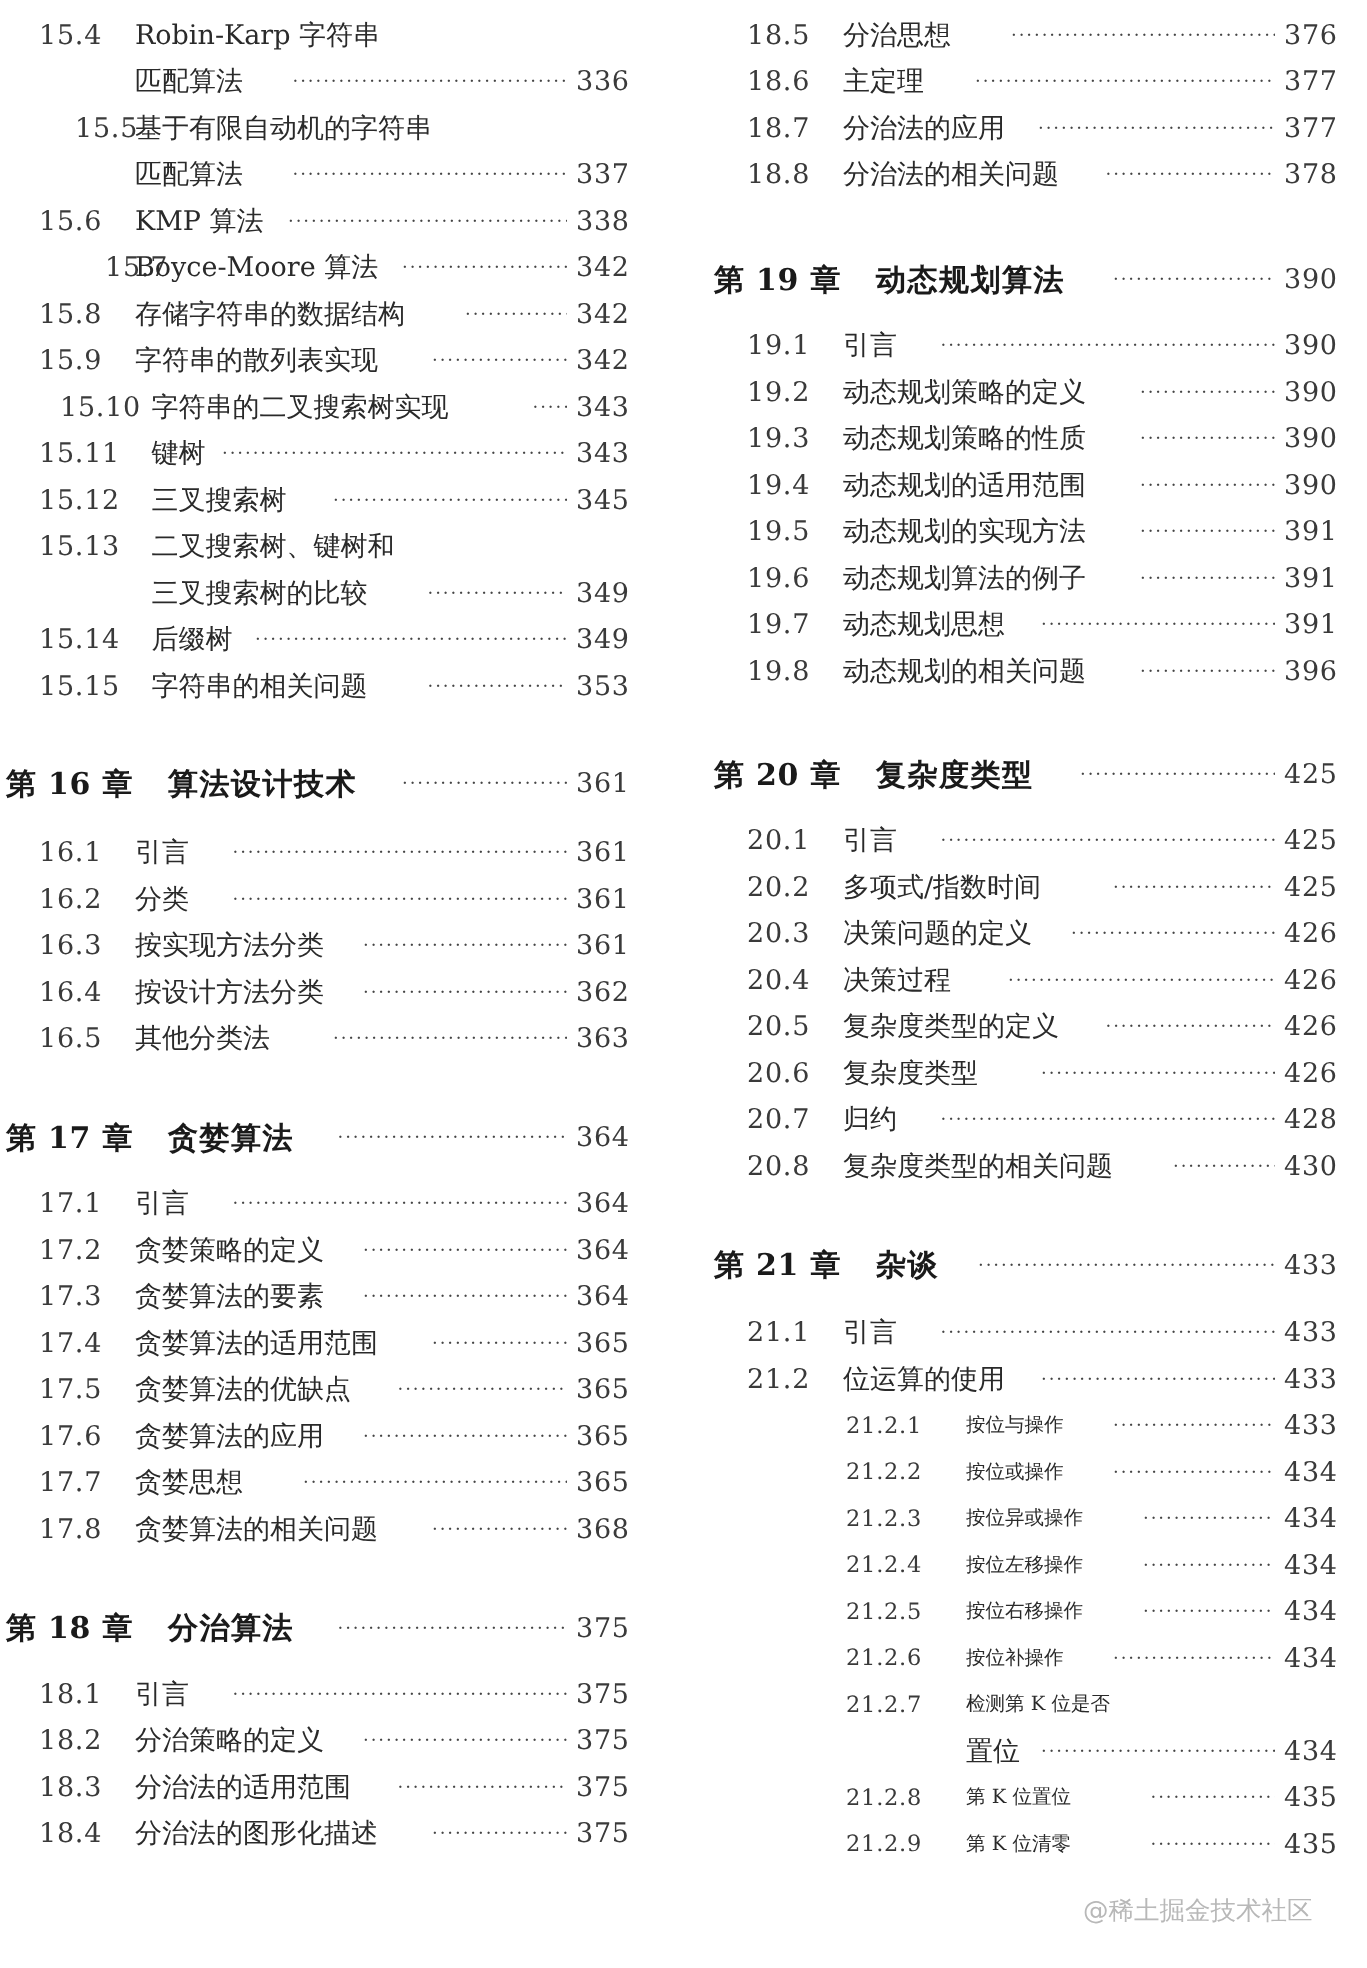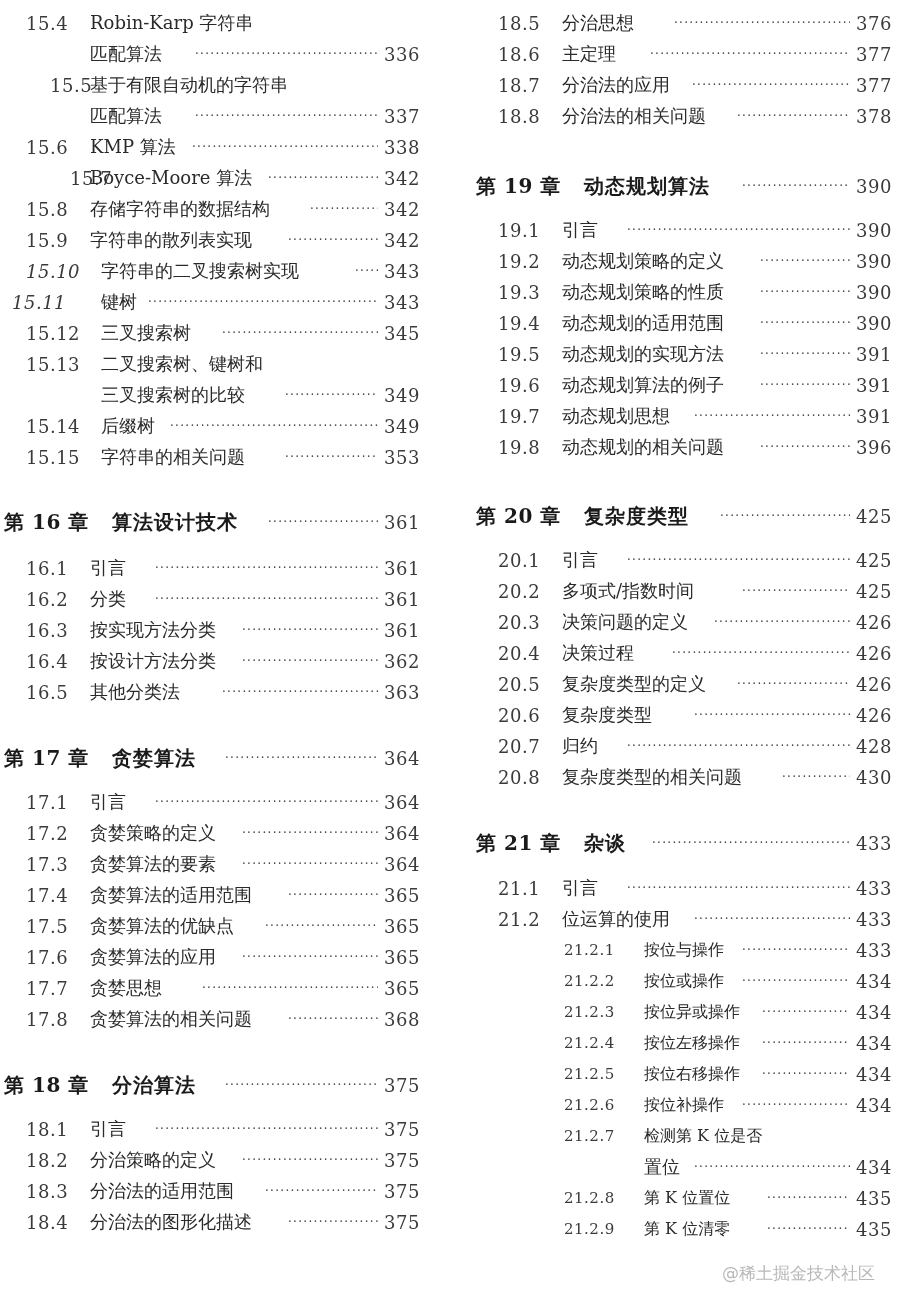--- a/index.html
+++ b/index.html
@@ -11,21 +11,21 @@
   #col-left { left:0; width:440px; }
   #col-right { left:462px; width:449px; }
   .row { position:absolute; height:26px; display:flex; align-items:center; font-size:18px; white-space:nowrap; }
   .num { position:absolute; letter-spacing:0.5px; color:#3a3a3a; }
   .title { position:absolute; }
   .dots { position:absolute; overflow:hidden; color:#444; letter-spacing:1.3px; font-size:12px; top:6px; }
   .page { position:absolute; text-align:right; color:#3a3a3a; letter-spacing:0.5px; }
   .chapter .title { font-weight:bold; font-size:20px; letter-spacing:1px; color:#1a1a1a; }
   .chapter .num { font-weight:bold; font-size:20px; color:#1a1a1a; }
   .sub .num { font-size:15px; }
-  .sub .title { font-size:16px; }
+  .sub .title { font-size:13px; }
   .watermark {
     position:absolute; left:722px; top:1262px; font-size:17px; color:#b8b8b8;
     font-family:"DejaVu Sans","Liberation Sans",sans-serif;
   }
 </style>
 </head>
 <body>
 
 <div id="col-left" class="col">
     <div class="row section" style="top: 10px; left: 0px; width: 100%;">
@@ -66,27 +66,27 @@
       <span class="dots" style="left: 310px; width: 68px;">················································································</span>
       <span class="page" style="left: 384px;">342</span>
     </div>
     <div class="row section" style="top: 227px; left: 0px; width: 100%;">
       <span class="num" style="left: 26px;">15.9</span>
       <span class="title" style="left: 90px;">字符串的散列表实现</span>
       <span class="dots" style="left: 288px; width: 90px;">················································································</span>
       <span class="page" style="left: 384px;">342</span>
     </div>
     <div class="row section" style="top: 258px; left: 0px; width: 100%;">
-      <span class="num" style="left: 26px; font-style: italic;">15.10</span>
+      <span class="num" style="left: 40px;">15.10</span>
       <span class="title" style="left: 101px;">字符串的二叉搜索树实现</span>
       <span class="dots" style="left: 355px; width: 23px;">················································································</span>
       <span class="page" style="left: 384px;">343</span>
     </div>
     <div class="row section" style="top: 289px; left: 0px; width: 100%;">
-      <span class="num" style="left: 12px; font-style: italic;">15.11</span>
+      <span class="num" style="left: 26px;">15.11</span>
       <span class="title" style="left: 101px;">键树</span>
       <span class="dots" style="left: 148px; width: 230px;">················································································</span>
       <span class="page" style="left: 384px;">343</span>
     </div>
     <div class="row section" style="top: 320px; left: 0px; width: 100%;">
       <span class="num" style="left: 26px;">15.12</span>
       <span class="title" style="left: 101px;">三叉搜索树</span>
       <span class="dots" style="left: 222px; width: 156px;">················································································</span>
       <span class="page" style="left: 384px;">345</span>
     </div>

